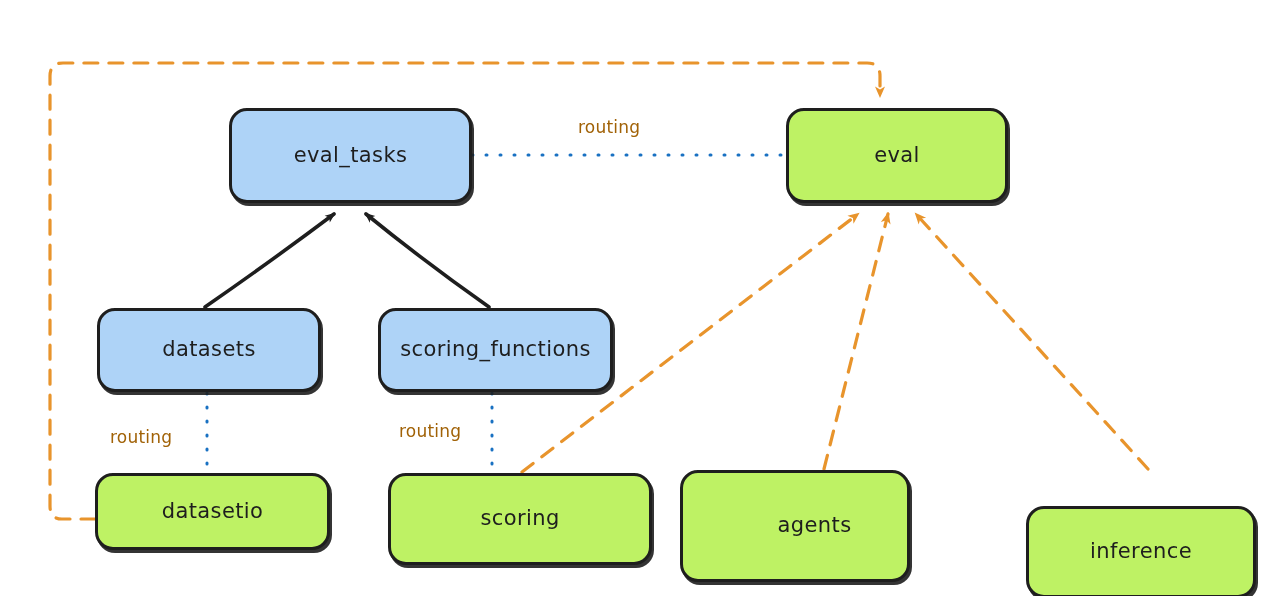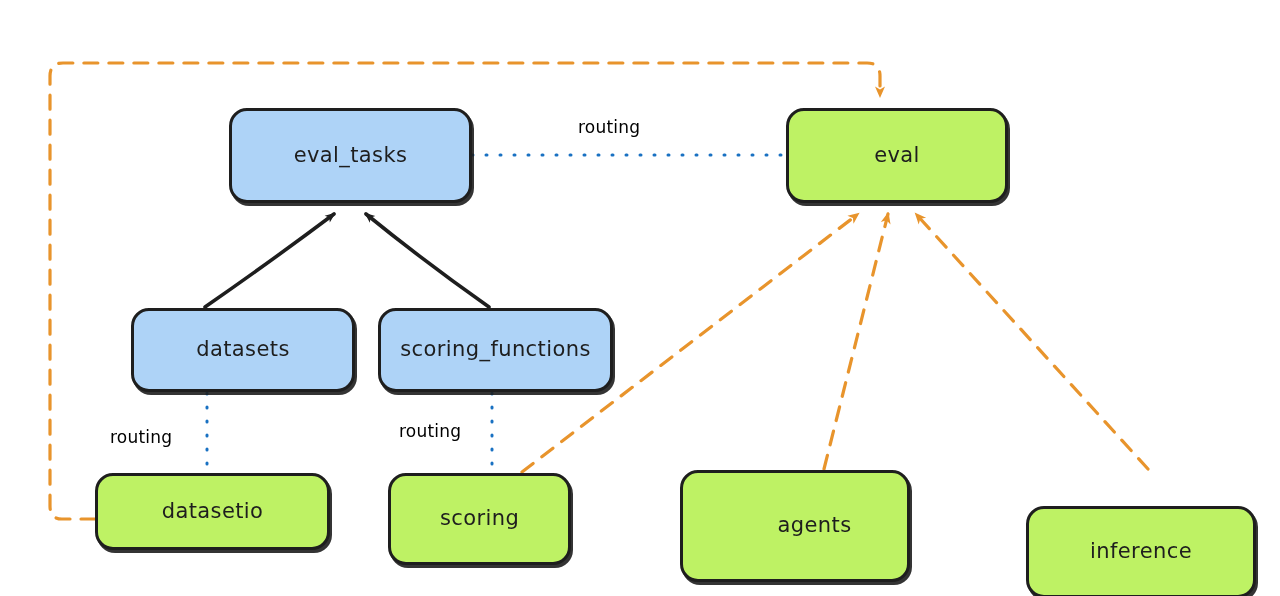--- a/index.html
+++ b/index.html
@@ -43,21 +43,21 @@
   }
   .node.blue { background: #aed3f7; align-items: center; }
   .node.green { background: #bef264; }
   .node-label {
     pointer-events: none;
     padding: 0 10px;
     line-height: 1.1;
   }
   .edge-label {
     position: absolute;
-    color: #000000;
+    color: #a16207;
     font-family: "DejaVu Sans", sans-serif;
     font-size: 17px;
     white-space: nowrap;
     z-index: 4;
     letter-spacing: 0.2px;
   }
 </style>
 </head>
 <body>
 
@@ -93,33 +93,33 @@
   </svg>
 
   <div class="node blue" style="left:229px; top:108px; width:243px; height:95px;">
     <span class="node-label">eval_tasks</span>
   </div>
 
   <div class="node green" style="left:786px; top:108px; width:222px; height:95px;">
     <span class="node-label">eval</span>
   </div>
 
-  <div class="node blue" style="left:97px; top:308px; width:224px; height:84px;margin-left:34px;">
+  <div class="node blue" style="left:97px; top:308px; width:224px; height:84px;">
     <span class="node-label">datasets</span>
   </div>
 
   <div class="node blue" style="left:378px; top:308px; width:235px; height:84px;">
     <span class="node-label">scoring_functions</span>
   </div>
 
   <div class="node green" style="left:95px; top:473px; width:235px; height:77px;">
     <span class="node-label">datasetio</span>
   </div>
 
-  <div class="node green" style="left:388px; top:473px; width:183px; height:92px;">
+  <div class="node green" style="left:388px; top:473px; width:264px; height:92px;">
     <span class="node-label">scoring</span>
   </div>
 
   <div class="node green" style="left:680px; top:470px; width:230px; height:112px;padding-left:39px;">
     <span class="node-label">agents</span>
   </div>
 
   <div class="node green" style="left:1026px; top:470px; width:230px; height:92px;margin-top:36px;">
     <span class="node-label">inference</span>
   </div>

